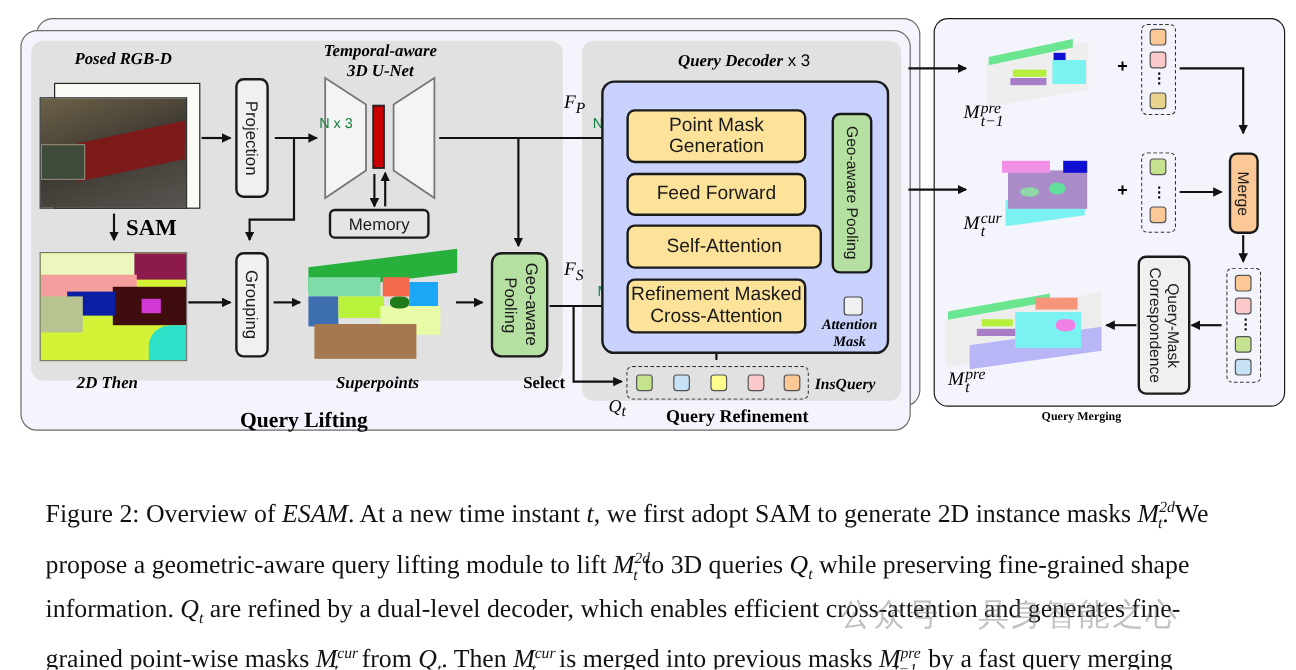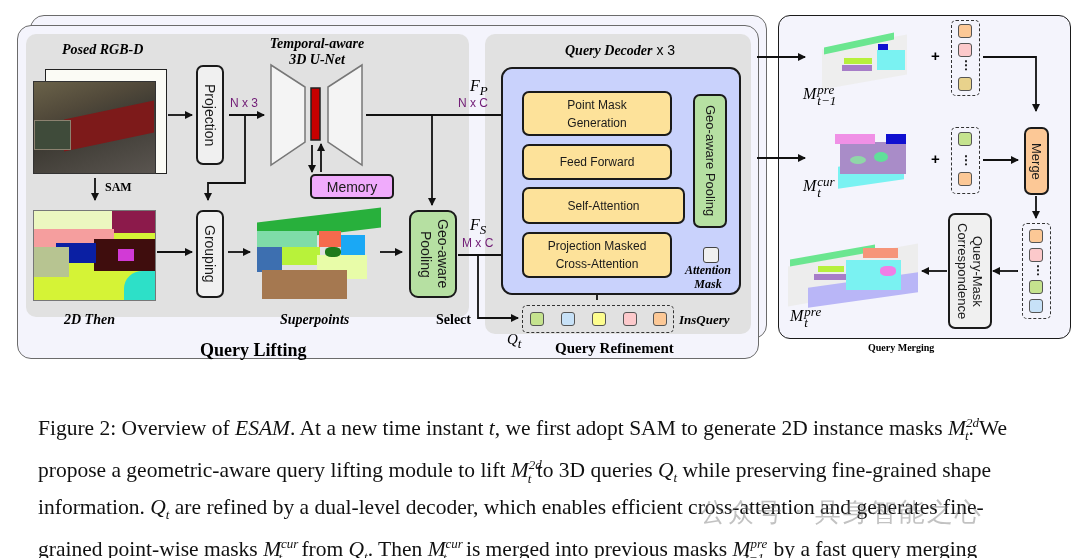--- a/index.html
+++ b/index.html
@@ -8,32 +8,32 @@
   .serif { font-family:"Liberation Serif", serif; }
   .bi { font-family:"Liberation Serif", serif; font-weight:bold; font-style:italic; }
   .b { font-family:"Liberation Serif", serif; font-weight:bold; }
   .outer-back { position:absolute; left:30px; top:15px; width:735px; height:322px; border:1.5px solid #6b6b6b; border-radius:14px; background:#f4f4fc; }
   .outer { position:absolute; left:17px; top:25px; width:740px; height:332px; border:1.5px solid #6b6b6b; border-radius:14px; background:#f4f4fc; }
   .panel { position:absolute; background:#e1e1e1; border-radius:10px; }
   .box { position:absolute; border:2px solid #1a1a1a; border-radius:7px; display:flex; align-items:center; justify-content:center; text-align:center; font-size:14px; color:#1a1a1a; box-sizing:border-box; }
   .vtext { writing-mode:vertical-rl; }
   .gray { background:#f0f0f0; }
   .green { background:#b6e0a2; }
-  .yellow { background:#fde29a; font-size:12px; line-height:18px; }
-  .blue { background:#f0abfc;margin-left:36px; }
+  .yellow { background:#fde29a; font-size:16px; line-height:18px; }
+  .blue { background:#e5e5e5; }
   .orange { background:#fcc896; }
   .sq { position:absolute; width:14px; height:14px; border:1.2px solid #555; border-radius:3px; box-sizing:border-box; }
   .dashed { position:absolute; border:1.3px dashed #333; border-radius:5px; box-sizing:border-box; }
   .caption { position:absolute; left:38px; top:408px; width:1010px; font-family:"Liberation Serif", serif; font-size:21.5px; line-height:29px; color:#111; }
   .caption .m { font-style:italic; }
   sup, sub { font-size:13px; font-style:italic; }
   .stack { display:inline-flex; flex-direction:column; vertical-align:middle; line-height:11px; margin-left:1px; }
   .stack span { font-size:13px; font-style:italic; }
   .watermark { position:absolute; left:700px; top:495px; font-size:26px; color:rgba(120,120,120,0.45); font-family:"DejaVu Sans", sans-serif; letter-spacing:2px; }
-  .small-label { font-size:12px; color:#701a75; }
+  .small-label { font-size:12px; color:#15803d;margin-left:36px; }
   svg { position:absolute; left:0; top:0; overflow:visible; }
 </style>
 </head>
 <body>
 
 <div class="outer-back"></div>
 <div class="outer"></div>
 
 <div class="panel" style="left:26px;top:34px;width:443px;height:283px;"></div>
 
@@ -102,21 +102,21 @@
 </svg>
 
 <div class="abs bi" style="left:62px;top:42px;font-size:14px;">Posed RGB-D</div>
 
 <div class="abs" style="left:45px;top:69px;width:120px;height:103px;background:#fbfbf5;border:1.5px solid #222;"></div>
 <div class="abs" style="left:33px;top:81px;width:121px;height:91px;border:1px solid #333;background:linear-gradient(160deg,#6a6249 0%,#51493a 30%,#3d3a33 50%,#5a5550 100%);overflow:hidden;">
   <div style="position:absolute;left:30px;top:28px;width:90px;height:32px;background:#7d1a1a;transform:skewY(-12deg);"></div>
   <div style="position:absolute;left:0;top:38px;width:35px;height:28px;background:#3f4b3a;border:1px solid #8c8270;"></div>
 </div>
 
-<div class="abs b" style="left:105px;top:180px;font-size:12px;">SAM</div>
+<div class="abs b" style="left:105px;top:180px;font-size:19px;">SAM</div>
 
 <div class="abs" style="left:33px;top:210px;width:121px;height:89px;border:1px solid #777;overflow:hidden;background:#d5f336;">
   <div style="position:absolute;left:0;top:0;width:80px;height:18px;background:#ecf7c0;"></div>
   <div style="position:absolute;left:78px;top:0;width:43px;height:22px;background:#8c1a4b;"></div>
   <div style="position:absolute;left:0;top:18px;width:80px;height:20px;background:#f59e9e;"></div>
   <div style="position:absolute;left:60px;top:28px;width:61px;height:32px;background:#3f0d0d;"></div>
   <div style="position:absolute;left:22px;top:32px;width:40px;height:20px;background:#0a1fa3;"></div>
   <div style="position:absolute;left:0;top:36px;width:35px;height:30px;background:#b7c491;"></div>
   <div style="position:absolute;left:90px;top:60px;width:31px;height:29px;background:#2de0c8;border-radius:60% 0 0 0;"></div>
   <div style="position:absolute;left:84px;top:38px;width:16px;height:12px;background:#d23ad6;"></div>
@@ -183,21 +183,21 @@
     </div>
 </div>
 <div class="box yellow" style="left:522px;top:144px;width:150px;height:36px;">
   <span>Feed Forward</span>
 </div>
 <div class="box yellow" style="left:522px;top:187px;width:163px;height:37px;">
   <span>Self-Attention</span>
 </div>
 <div class="box yellow" style="left:522px;top:232px;width:150px;height:46px;">
   <div>
-      <div>Projection Masked</div>
+      <div>Refinement Masked</div>
       <div>Cross-Attention</div>
     </div>
 </div>
 
 <div class="box green vtext" style="left:693px;top:94px;width:34px;height:134px;font-size:13px;">
   <span>Geo-aware Pooling</span>
 </div>
 <div class="abs" style="left:703px;top:247px;width:14px;height:14px;background:#f0f0f0;border:1.2px solid #444;border-radius:3px;"></div>
 <div class="abs bi" style="left:678px;top:263px;font-size:12px;text-align:center;width:60px;line-height:14px;">
   <div>Attention</div>

